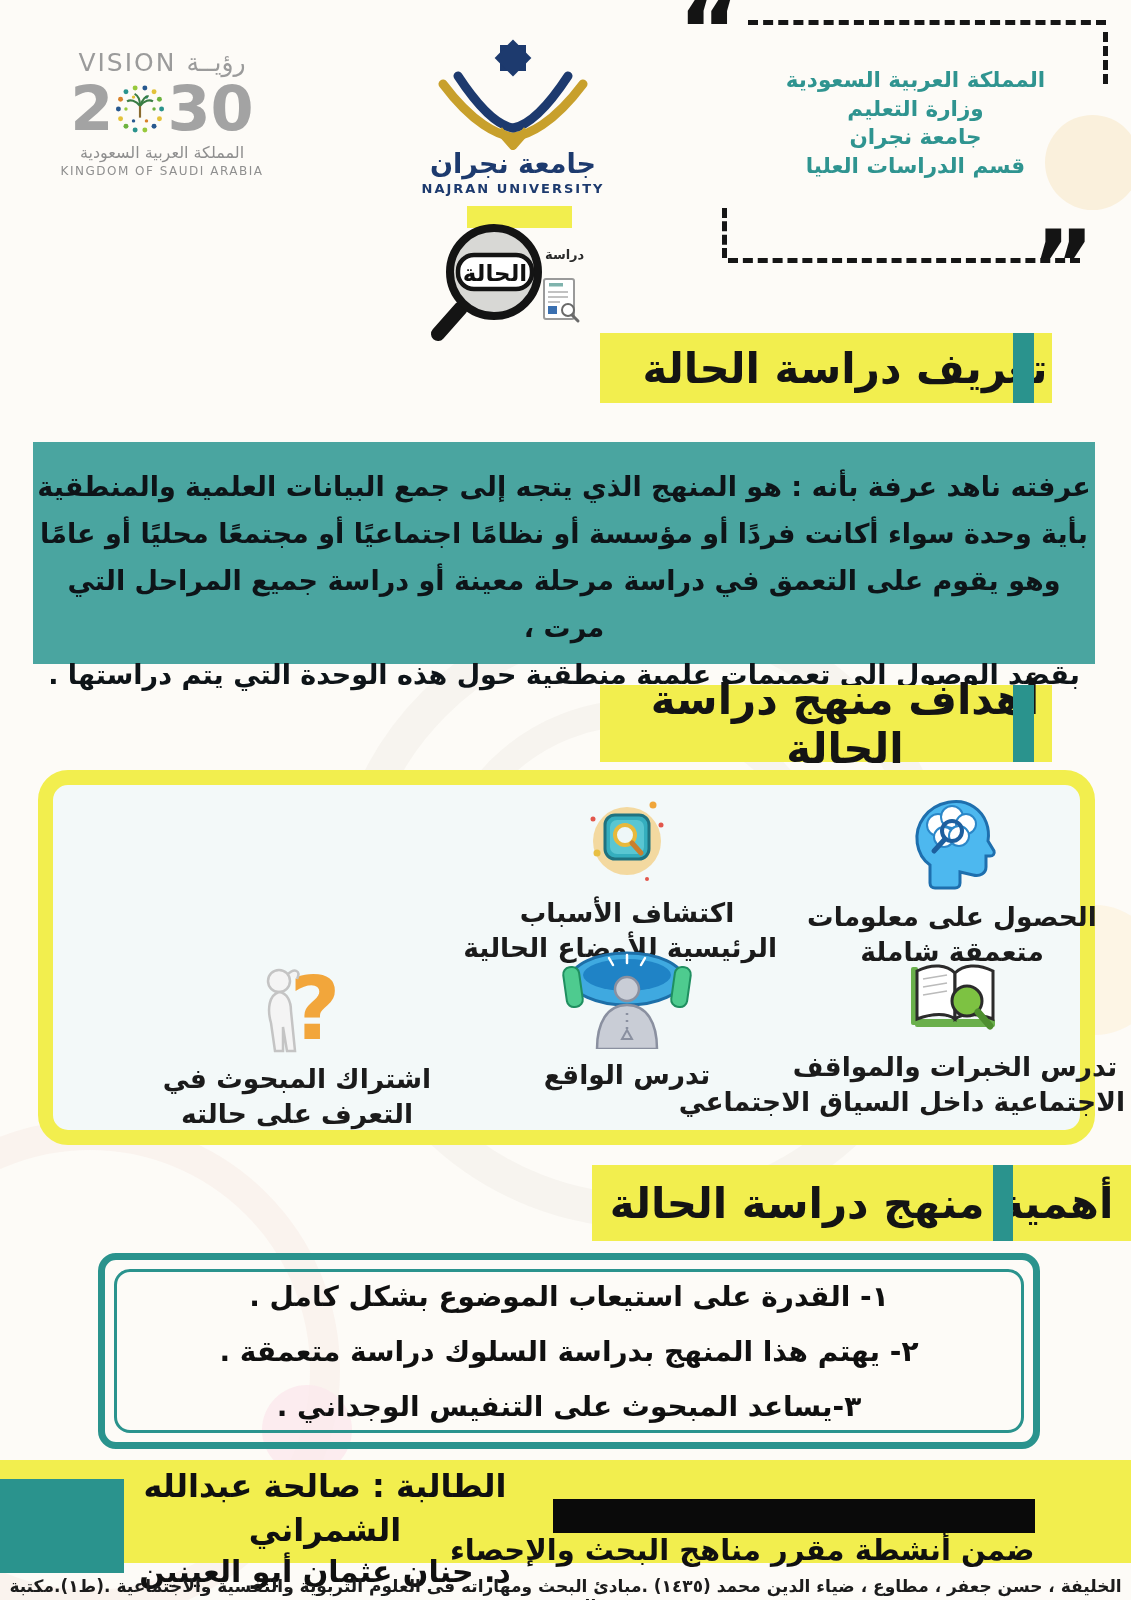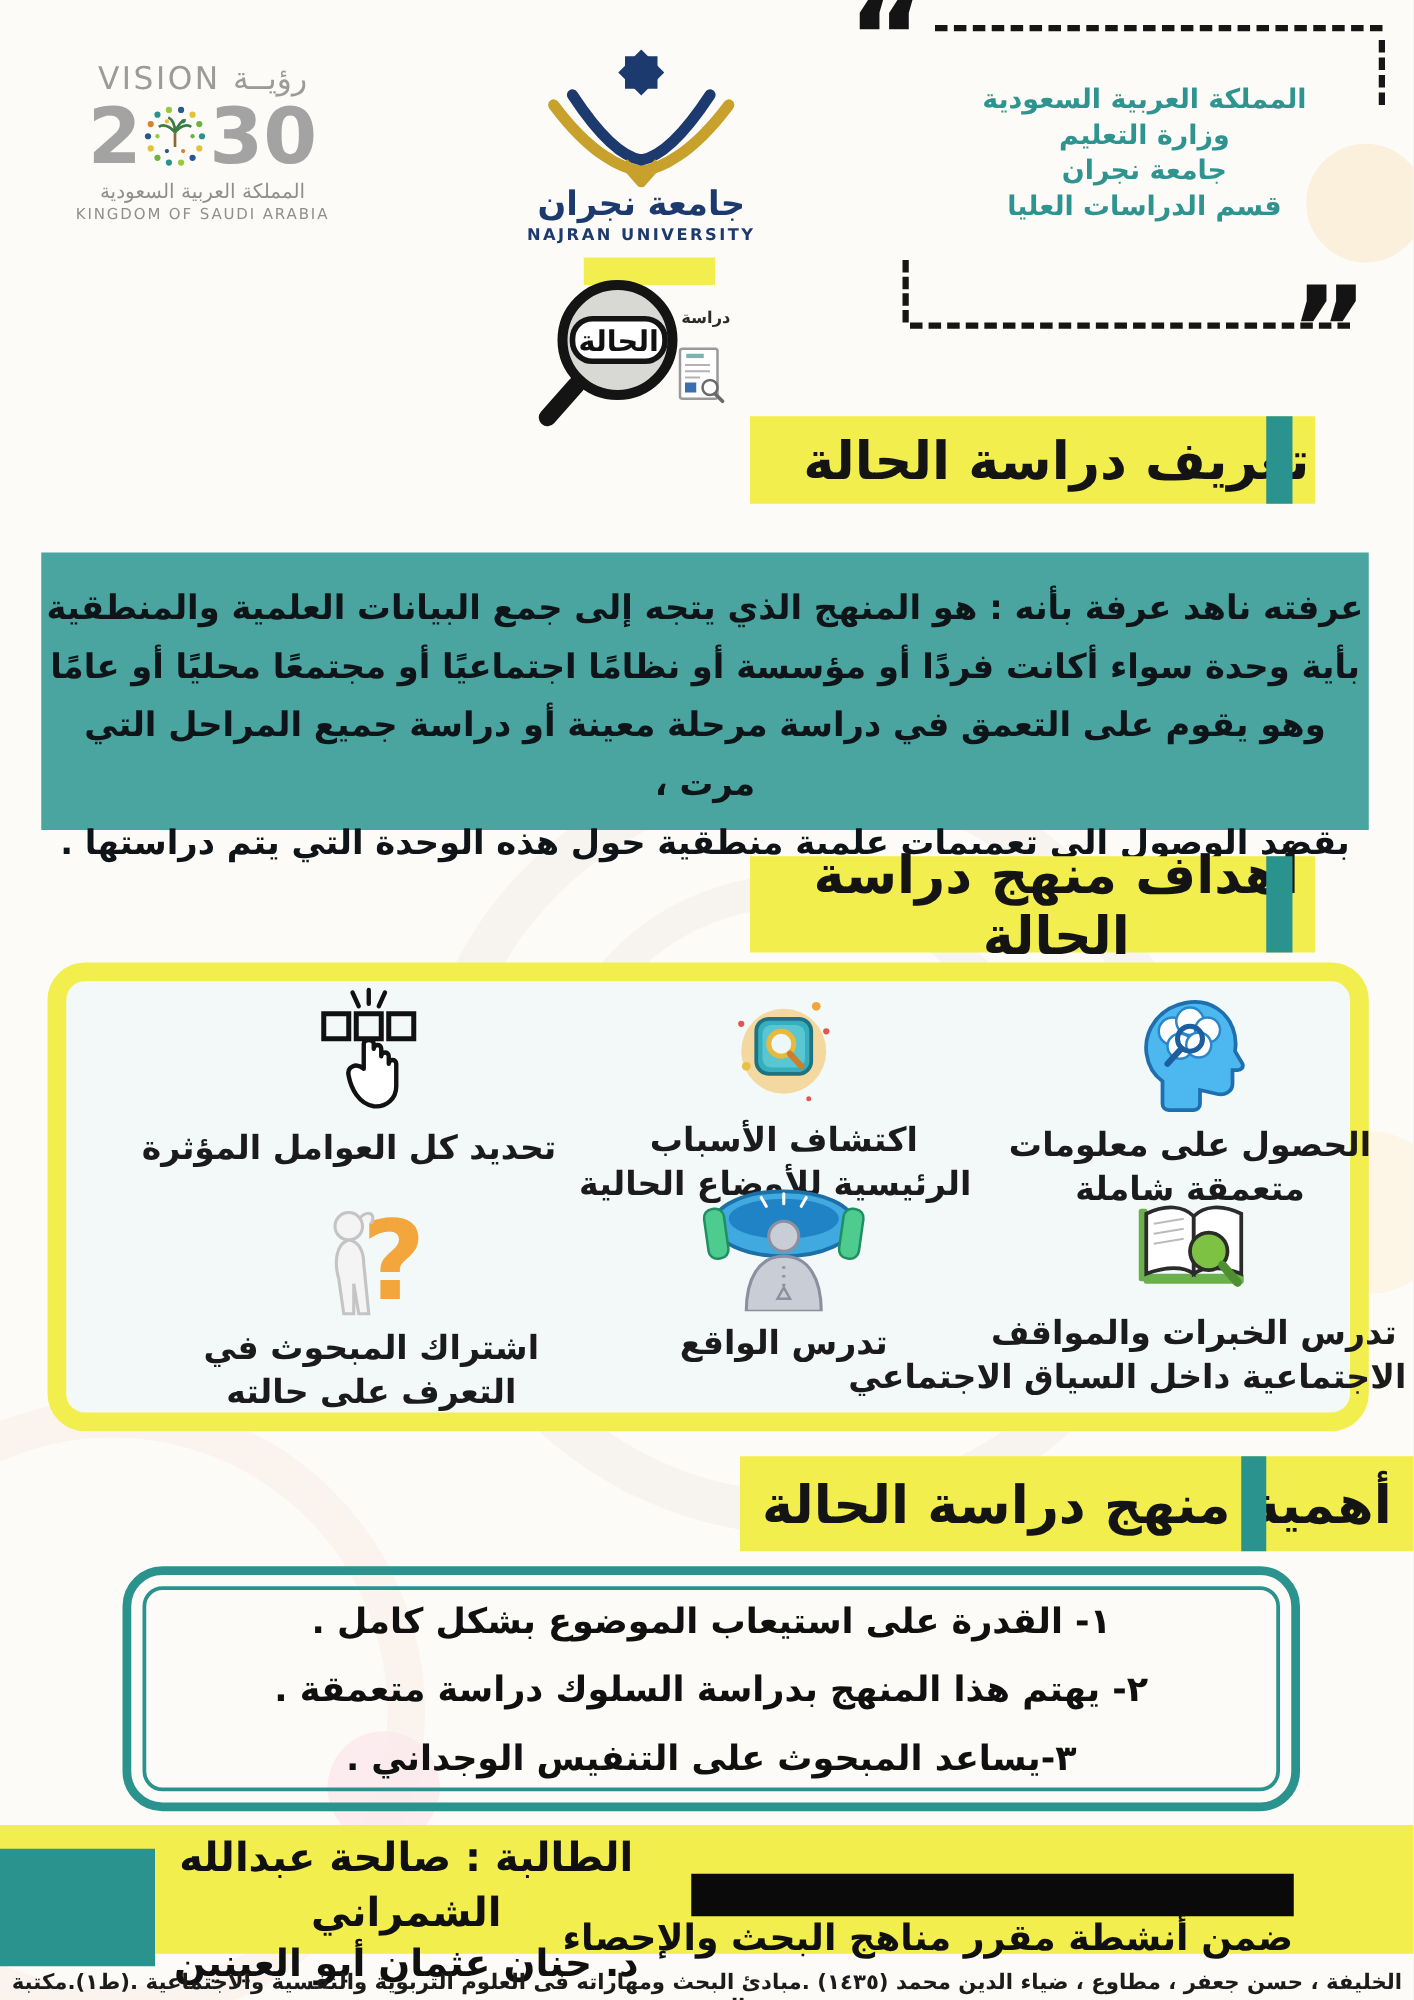--- a/index.html
+++ b/index.html
@@ -77,21 +77,21 @@
   .oi1{left:749px;top:6px;width:300px;}
   .oi2{left:424px;top:10px;width:300px;}
   .oi3{left:92px;top:4px;width:300px;}
   .oi4{left:732px;top:160px;width:340px;}
   .oi5{left:424px;top:152px;width:300px;}
   .oi6{left:84px;top:170px;width:320px;}
   .oi6 .obj-label{margin-top:2px;}
 
   
   .frame{left:98px;top:1253px;width:942px;height:196px;border:7px solid #2a938d;
-         border-radius:32px;box-sizing:border-box;}
+         border-radius:18px;box-sizing:border-box;}
   .frame-inner{position:absolute;inset:9px;border:3px solid #2a938d;border-radius:16px;}
   .frame-list{position:absolute;inset:0;display:flex;flex-direction:column;
               justify-content:center;text-align:center;}
   .frame-list .line{font-size:28px;font-weight:700;line-height:55px;color:#101010;}
 
   
   .yellow-band{left:0;top:1460px;width:1131px;height:103px;background:#f2ee4e;}
   .teal-block{left:0;top:1479px;width:124px;height:94px;background:#2a938d;}
   .names{left:125px;top:1464px;width:400px;text-align:center;color:#101010;}
   .names .n1{font-size:32px;font-weight:700;line-height:44px;}
@@ -247,38 +247,20 @@
         <rect x="29" y="25" width="34" height="34" rx="7" fill="#59c6d2"></rect>
         <circle cx="44" cy="40" r="10" fill="#eef7f8" stroke="#e8b93c" stroke-width="4"></circle>
         <line x1="51" y1="48" x2="60" y2="58" stroke="#c97f2e" stroke-width="5" stroke-linecap="round"></line>
       </svg>
       <div class="obj-label ar">
         <span style="display:block">اكتشاف الأسباب</span>
         <span style="display:block">الرئيسية للأوضاع الحالية</span>
       </div>
     </div>
 
-    <div class="obj-item oi3">
-      <svg width="88" height="104" viewBox="0 0 88 104">
-        <g stroke="#111111" stroke-width="3.5" stroke-linecap="round">
-          <line x1="36" y1="16" x2="31" y2="5"></line>
-            <line x1="44" y1="14" x2="44" y2="3"></line>
-            <line x1="52" y1="16" x2="57" y2="5"></line>
-        </g>
-        <g fill="none" stroke="#111111" stroke-width="4">
-          <rect x="8" y="22" width="20" height="20"></rect>
-            <rect x="34" y="22" width="20" height="20"></rect>
-            <rect x="60" y="22" width="20" height="20"></rect>
-        </g>
-        <path d="M40,46 L40,66 C34,61 26,64 28,72 C30,82 36,94 48,96 C58,97 66,90 66,80 L66,62 C66,58 60,58 60,62 L60,56 C60,52 54,52 54,56 L54,50 C54,46 48,46 48,50 L48,46 C48,42 40,42 40,46 Z" fill="#ffffff" stroke="#111111" stroke-width="3.5" stroke-linejoin="round"></path>
-      </svg>
-      <div class="obj-label ar">
-        <span style="display:block">تحديد كل العوامل المؤثرة</span>
-      </div>
-    </div>
 
     <div class="obj-item oi4">
       <svg width="104" height="96" viewBox="0 0 104 96">
         <rect x="8" y="22" width="7" height="58" rx="2" fill="#6ab04c"></rect>
         <rect x="12" y="74" width="80" height="8" rx="2" fill="#6ab04c"></rect>
         <path d="M14,26 C30,18 44,20 52,28 L52,74 C44,68 30,68 14,74 Z" fill="#ffffff" stroke="#2b2b2b" stroke-width="3"></path>
         <path d="M90,26 C74,18 60,20 52,28 L52,74 C60,68 74,68 90,74 Z" fill="#ffffff" stroke="#2b2b2b" stroke-width="3"></path>
         <g stroke="#bbbbbb" stroke-width="1.5">
           <line x1="20" y1="34" x2="44" y2="30"></line>
             <line x1="20" y1="42" x2="44" y2="38"></line>

